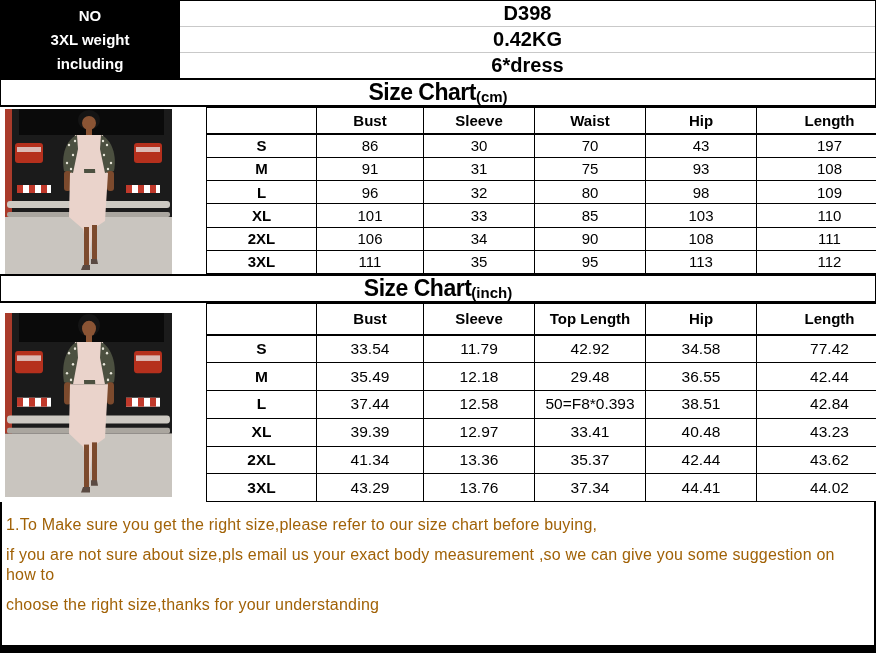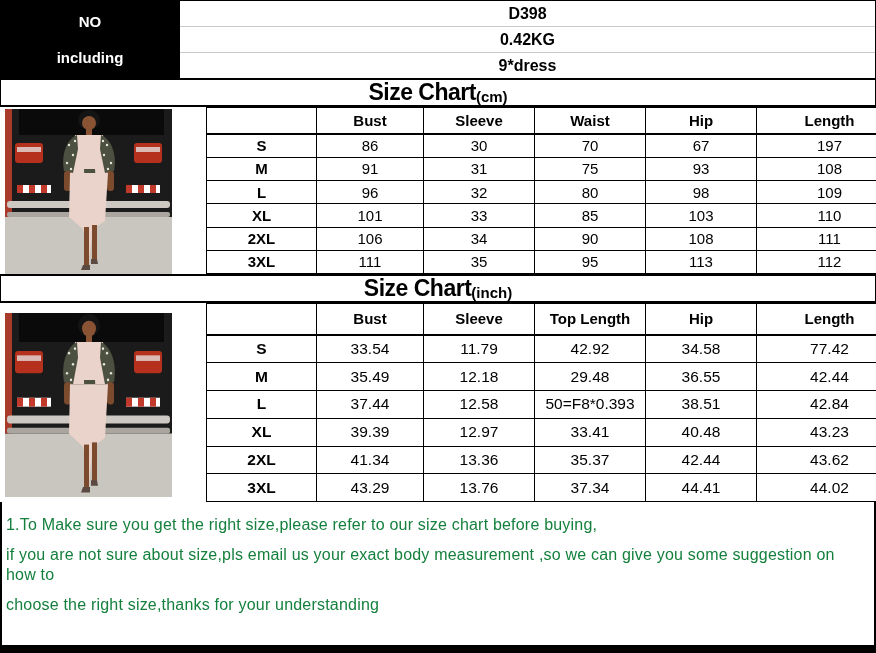--- a/index.html
+++ b/index.html
@@ -15,21 +15,21 @@
   
   .top { display: flex; height: 78px; }
   .black-box {
     width: 180px; background: #000; color: #fff;
     display: flex; flex-direction: column; justify-content: space-around;
     text-align: center; font-weight: bold; font-size: 15px; padding: 3px 0;
   }
   .info { flex: 1; display: flex; flex-direction: column; border-top: 1px solid #000; border-right: 1px solid #000; }
   .info-row {
     flex: 1; display: flex; align-items: center; justify-content: center;
-    font-size: 16px; font-weight: 600; border-bottom: 1px solid #c9c9c9;
+    font-size: 20px; font-weight: 600; border-bottom: 1px solid #c9c9c9;
   }
   .info-row:last-child { border-bottom: none; }
   
   .banner {
     height: 29px; border: 2px solid #000; border-left-width: 1px; border-right-width: 1px;
     display: flex; align-items: flex-end; justify-content: center; background: #fff;
   }
   .banner-title { font-size: 23px; font-weight: bold; letter-spacing: -0.5px; line-height: 25px; }
   .banner-unit { font-size: 15px; font-weight: bold; }
   
@@ -46,40 +46,41 @@
   }
   .size-table thead th { font-weight: bold; border-bottom: 2px solid #000; }
   .size-table tbody th { font-weight: bold; }
   .t1 { height: 167px; } .t1 thead th { height: 26px; }
   .t2 { height: 199px; } .t2 thead th { height: 31px; } .t2 td, .t2 tbody th { font-size: 15.5px; }
   .c0 { width: 110px; } .c1 { width: 107px; } .c2 { width: 111px; }
   .c3 { width: 111px; } .c4 { width: 111px; } .c5 { width: 146px; }
   
   .notes {
     height: 147px; border-left: 2px solid #000; border-right: 2px solid #000;
-    padding: 13px 6px 0 4px; font-size: 16px; color: #15803d;
+    padding: 13px 6px 0 4px; font-size: 16px; color: #a16207;
   }
   .notes p { margin: 0 0 10px 0; line-height: 20px; letter-spacing: 0.2px; }
   
   .bottom-bar { position: absolute; left: 0; bottom: 0; width: 876px; height: 8px; background: #000; }
 </style>
 </head>
 <body>
 
 <div class="sheet">
 
   <div class="top">
     <div class="black-box">
       <div>NO</div>
+      <div>3XL weight</div>
       <div>including</div>
     </div>
     <div class="info">
       <div class="info-row">D398</div>
       <div class="info-row">0.42KG</div>
-      <div class="info-row">9*dress</div>
+      <div class="info-row">6*dress</div>
     </div>
   </div>
 
   <div class="banner">
     <span class="banner-title">Size Chart</span>
       <span class="banner-unit">(cm)</span>
   </div>
 
   <div class="section section-cm">
     <div class="photo-cell">
@@ -154,21 +155,21 @@
           <th>Hip</th>
           <th>Length</th>
         </tr>
       </thead>
       <tbody>
         <tr>
           <th>S</th>
           <td>86</td>
           <td>30</td>
           <td>70</td>
-          <td>67</td>
+          <td>43</td>
           <td>197</td>
         </tr>
         <tr>
           <th>M</th>
           <td>91</td>
           <td>31</td>
           <td>75</td>
           <td>93</td>
           <td>108</td>
         </tr>

